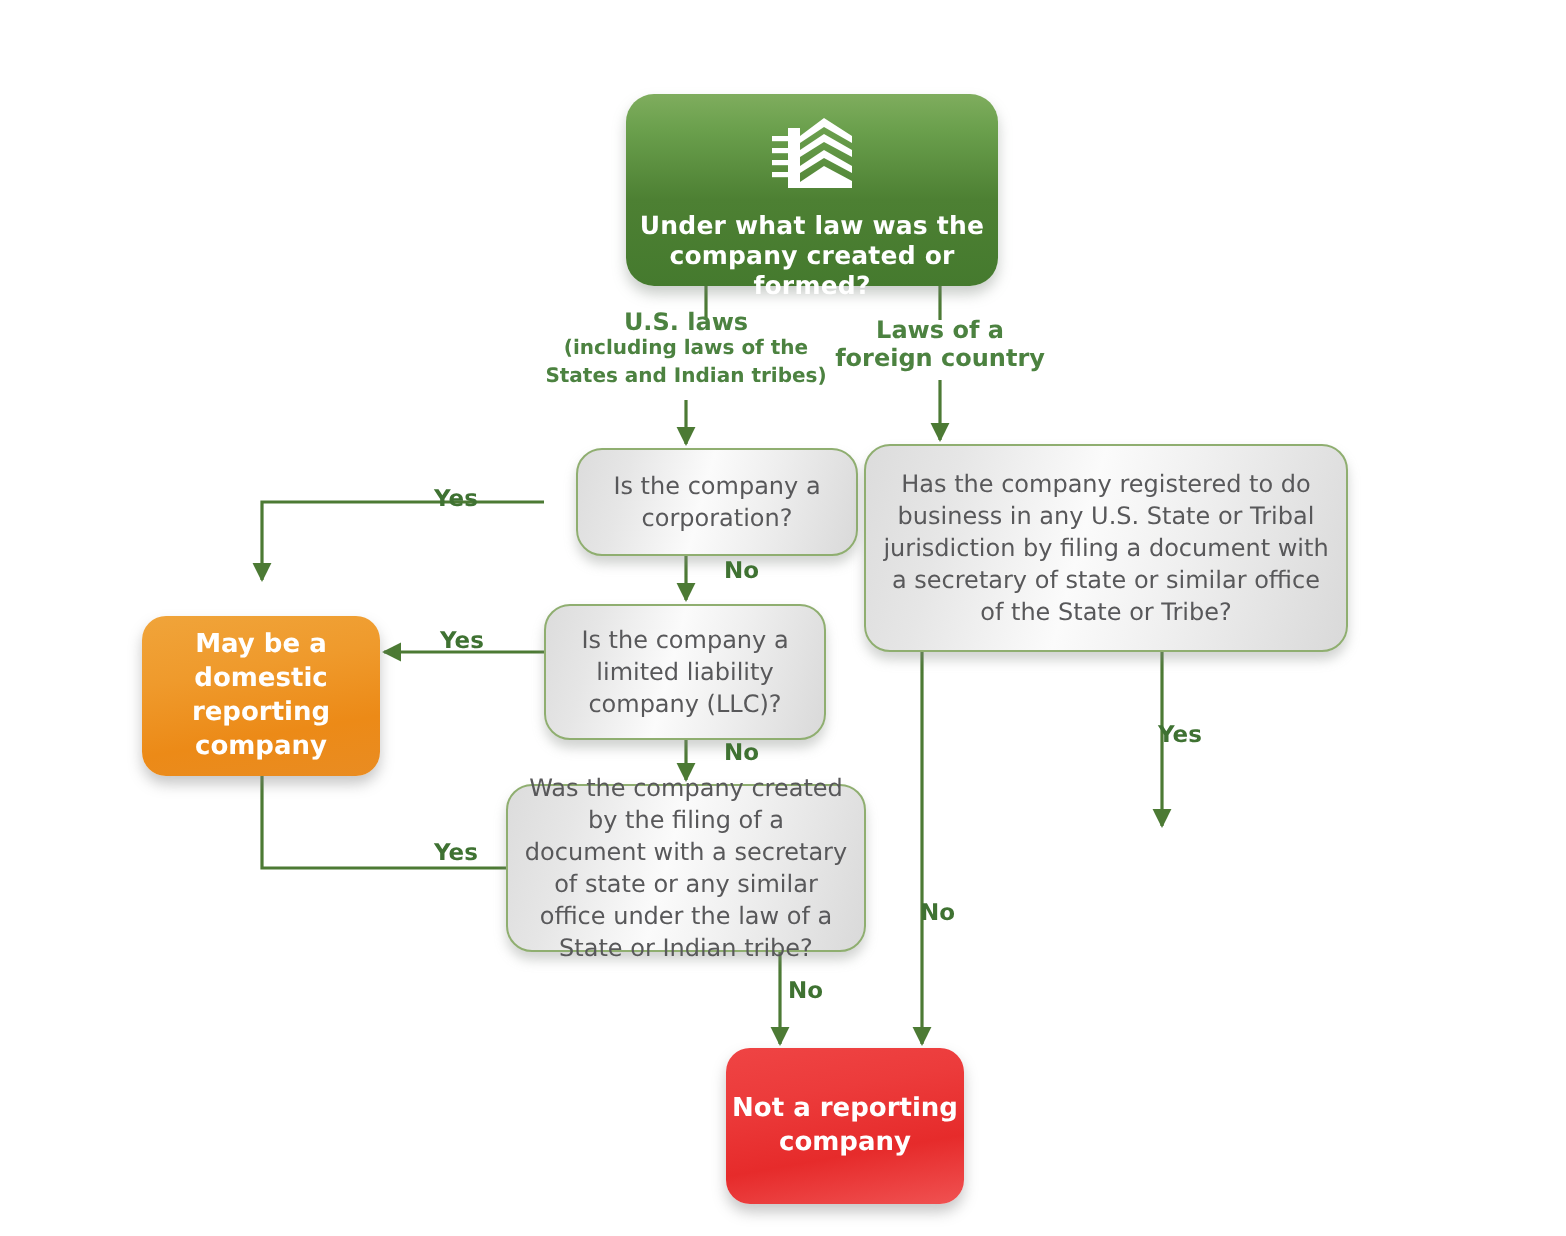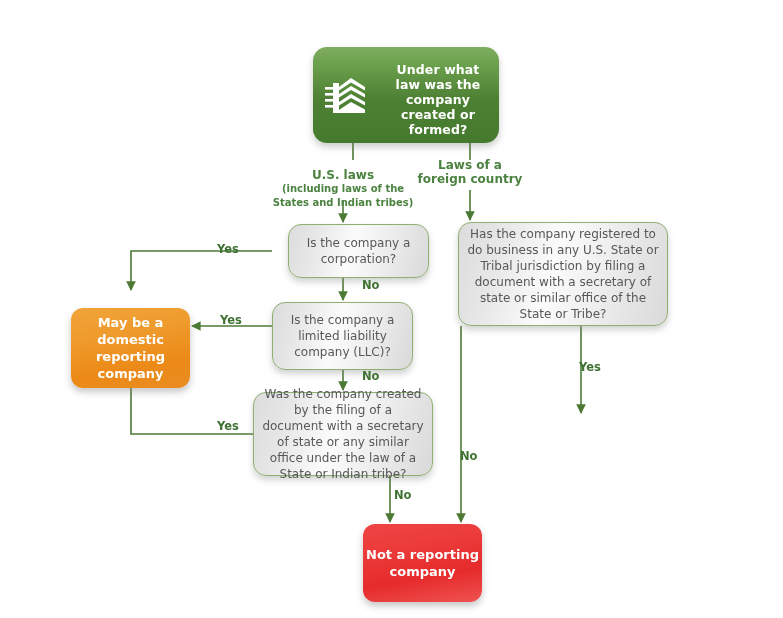--- a/index.html
+++ b/index.html
@@ -39,21 +39,21 @@
 
   
   .node-start {
     left: 313px;
     top: 47px;
     width: 186px;
     height: 96px;
     border-radius: 14px;
     background: linear-gradient(180deg, #7fad5e 0%, #6ba04d 18%, #4d8033 55%, #457a2e 100%);
     box-shadow: 0 4px 7px rgba(120,130,120,0.40);
-    flex-direction: row;
+    flex-direction: column;
     justify-content: flex-start;
     padding-top: 8px;
   }
   .start-icon {
     display: block;
     margin: 2px auto 4px auto;
   }
   .start-text {
     color: #ffffff;
     font-size: 12.5px;
@@ -70,21 +70,21 @@
     border-radius: 13px;
     box-shadow: 0 4px 6px rgba(140,145,140,0.40);
     color: #58585a;
     font-size: 12px;
     line-height: 16px;
     padding: 4px 8px;
   }
   #node-corporation { left: 272px; top: 224px; width: 141px; height: 54px; margin-left: 16px; }
   #node-llc         { left: 272px; top: 302px; width: 141px; height: 68px; }
   #node-filing      { left: 253px; top: 392px; width: 180px; height: 84px; }
-  #node-registered  { left: 458px; top: 222px; width: 210px; height: 104px; }
+  #node-registered  { left: 432px; top: 222px; width: 242px; height: 104px; }
 
   
   .node-outcome {
     color: #ffffff;
     font-weight: bold;
     font-size: 13px;
     line-height: 17px;
     border-radius: 12px;
     box-shadow: 0 4px 7px rgba(130,130,130,0.45);
   }
@@ -183,21 +183,21 @@
           <path d="M38 26 L26 34 L26 37 L52 37 L52 33.5 Z"></path>
         </g>
       </svg>
     </span>
     <span class="start-text">
       <span>Under what law was the</span><br>
       <span>company created or formed?</span>
     </span>
   </div>
 
-  <div class="branch-label" id="label-us-laws" style="left:258px; top:168px; width:170px;">
+  <div class="branch-label" id="label-us-laws" style="left:258px; top:154px; width:170px;">
     <span class="bl-strong">U.S. laws</span>
     <span class="bl-sub">(including laws of the</span>
     <span class="bl-sub">States and Indian tribes)</span>
   </div>
   <div class="branch-label" id="label-foreign-laws" style="left:405px; top:158px; width:130px;">
     <span class="bl-strong">Laws of a</span>
     <span class="bl-strong">foreign country</span>
   </div>
 
   <div class="node node-decision" id="node-corporation">

